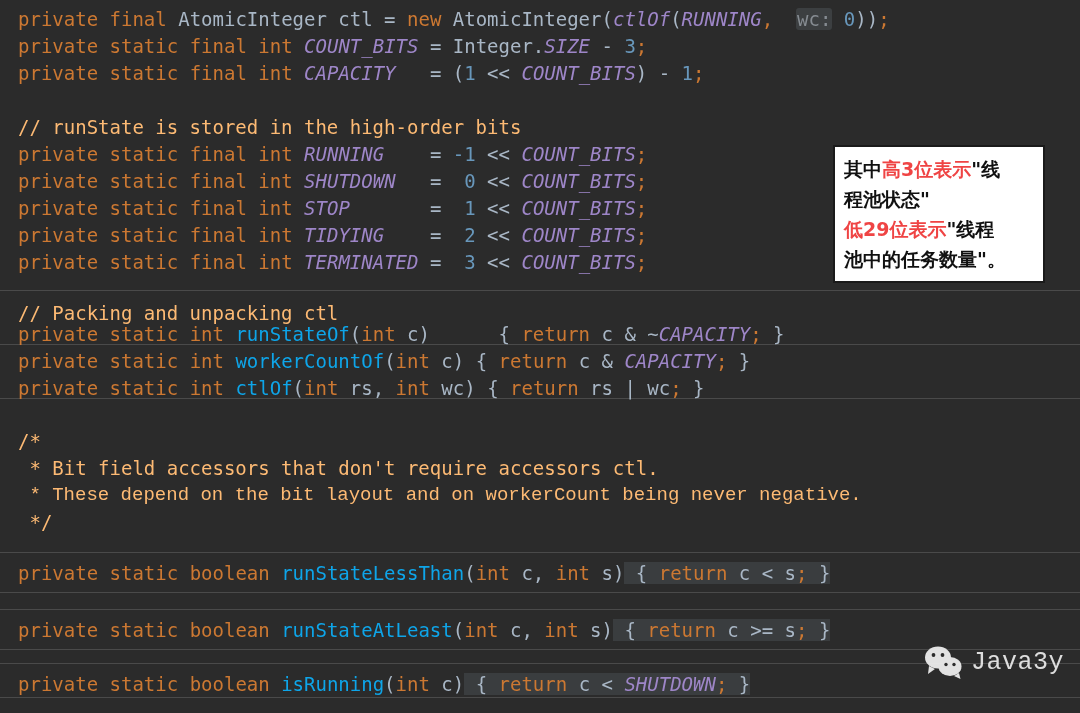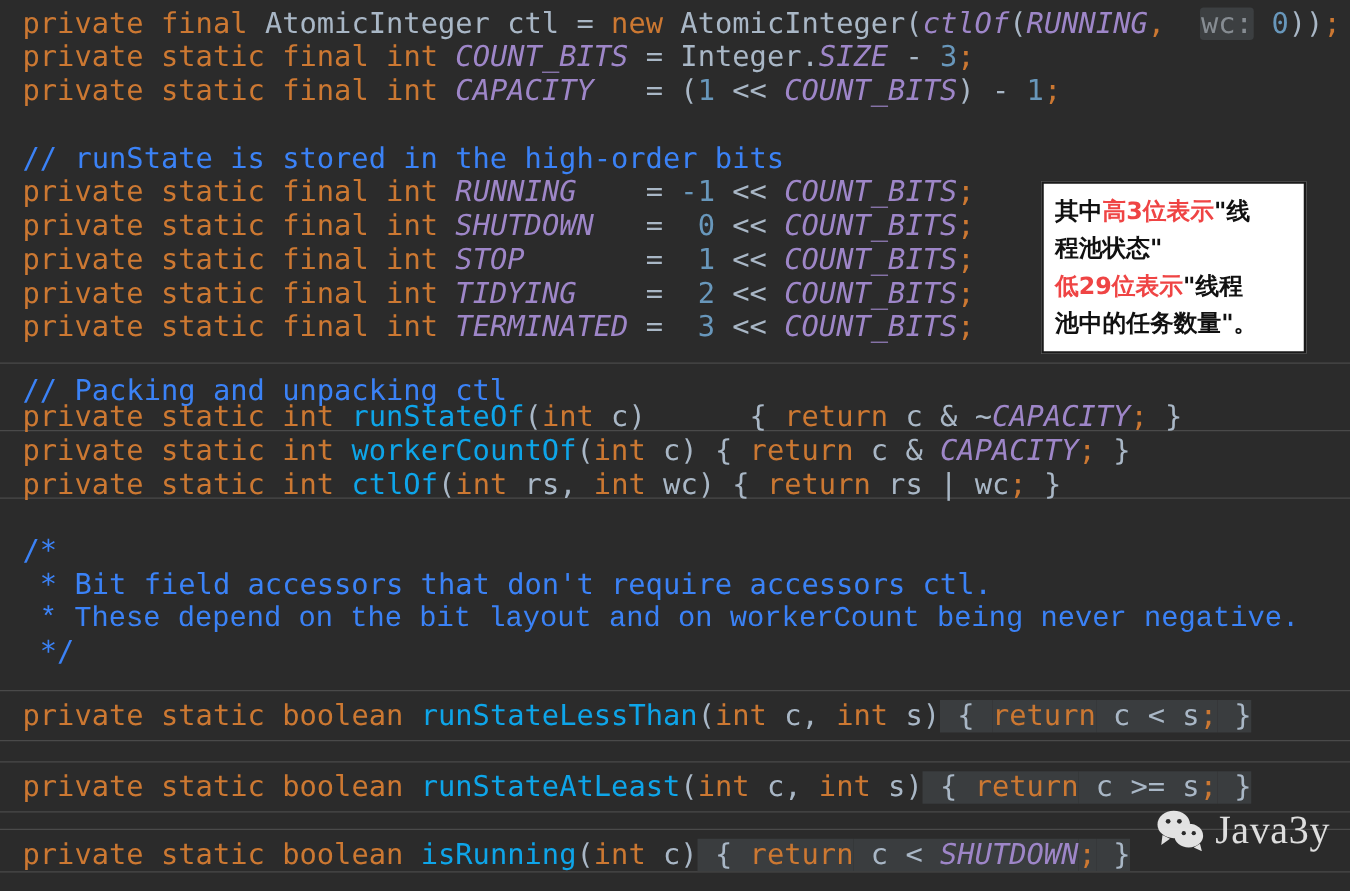--- a/index.html
+++ b/index.html
@@ -11,34 +11,34 @@
     position:relative;
   }
   .editor{
     position:absolute;inset:0;
     padding:0;
   }
   .line{
     position:absolute;
     left:18px;
     white-space:pre;
-    font-size:23px;
+    font-size:19px;
     line-height:27px;
     letter-spacing:0px;
     color:#A9B7C6;
   }
   .sep{
     position:absolute;
     left:0;right:0;
     height:1px;
     background:#4A4A4A;
   }
   
   .kw{color:#CC7832;}
-  .cmt{color:#3b82f6;}
+  .cmt{color:#fdba74;}
   .const{color:#9E86C8;font-style:italic;}
   .num{color:#6897BB;}
   .pl{color:#A9B7C6;}
   .mth{color:#0ea5e9;}
   .cls{color:#A9B7C6;}
   .semi{color:#CC7832;}
   .hint{
     background:#3C3F41;
     color:#868C92;
     border-radius:3px;
@@ -67,22 +67,22 @@
   .note .red{color:#ef4444;}
   .note p{margin:0;}
   
   .wm{
     position:absolute;
     right:16px;top:645px;
     display:flex;align-items:center;gap:7px;
     opacity:.92;
   }
   .wm .label{
-    font-family:Liberation Serif, serif;
-    font-size:32px;
+    font-family:Liberation Mono, monospace;
+    font-size:25px;
     color:#EDEDED;
     letter-spacing:0.5px;
   }
   .wechat{display:block;}
 </style>
 </head>
 <body>
 
 <div class="editor">
   <div id="separators">

